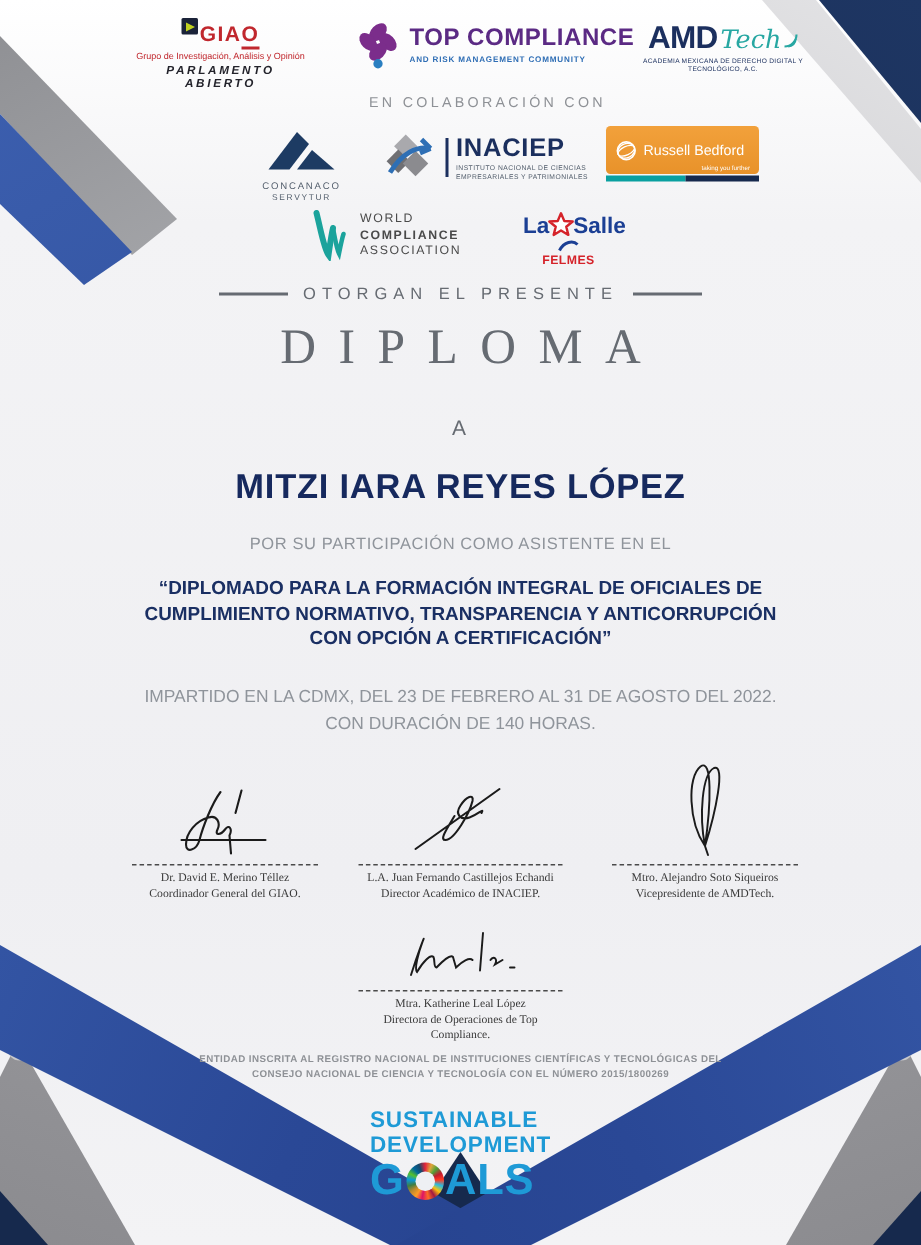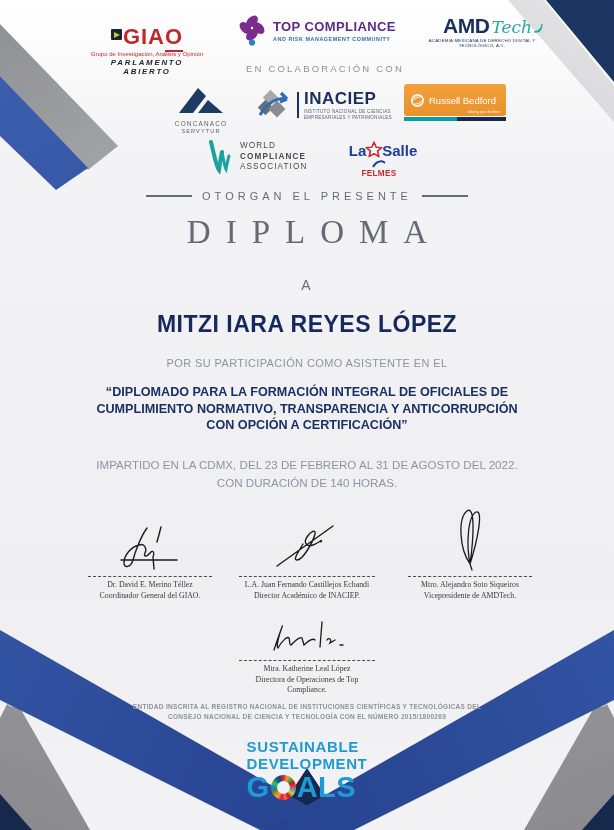--- a/index.html
+++ b/index.html
@@ -31,33 +31,33 @@
   .d-arm-left { background:linear-gradient(115deg,#3d62b2 0%,#2a4896 55%,#233e88 100%);
     clip-path:polygon(0 630px,350px 830px,260px 830px,0 700px); }
   .d-arm-right { background:linear-gradient(245deg,#3d62b2 0%,#2a4896 55%,#233e88 100%);
     clip-path:polygon(614px 630px,614px 700px,354px 830px,264px 830px); }
 
   .abs { position:absolute; }
   .cx { position:absolute; left:0; width:614px; text-align:center; }
 
   
   .giao { left:86px; top:12px; width:122px; text-align:center; }
-  .giao-word { color:#c0272d; font-weight:700; font-size:22px; letter-spacing:1px; line-height:1; position:relative; display:inline-block;margin-top:14px; }
+  .giao-word { color:#c0272d; font-weight:700; font-size:14px; letter-spacing:1px; line-height:1; position:relative; display:inline-block; }
   .giao-play { display:inline-block; width:11px; height:11px; background:#1a2238; vertical-align:4px; margin-right:1px; position:relative; border-radius:1px; }
   .giao-play::after { content:""; position:absolute; left:3px; top:2.5px; border-left:6px solid #c0d020; border-top:3px solid transparent; border-bottom:3px solid transparent; }
   .giao-o { border-bottom:2.5px solid #c0272d; padding-bottom:1px; }
   .giao-sub1 { color:#c0272d; font-size:6px; margin-top:3px; }
   .giao-sub2 { color:#23232b; font-size:7.8px; font-weight:700; letter-spacing:1.8px; margin-top:1px;font-style:italic; }
 
   .topc { left:237px; top:13px; display:flex; align-items:center; gap:6px; }
-  .topc-title { color:#5b2a84; font-weight:800; font-size:13px; letter-spacing:0.4px;text-align:center; }
+  .topc-title { color:#5b2a84; font-weight:800; font-size:16px; letter-spacing:0.4px;text-align:center; }
   .topc-sub { color:#2f6eb5; font-size:5.4px; font-weight:700; letter-spacing:0.55px; margin-top:2px; }
 
   .amd { left:421px; top:15px; width:122px; }
-  .amd-main { display:flex; align-items:baseline; justify-content:flex-end; }
+  .amd-main { display:flex; align-items:baseline; justify-content:center; }
   .amd-amd { color:#1b2f5e; font-weight:800; font-size:21px; letter-spacing:-0.5px; line-height:1; }
   .amd-tech { color:#27a7a2; font-family:"DejaVu Serif", serif; font-style:italic; font-size:17px; margin-left:2px; line-height:1; }
   .amd-sub { color:#1b2f5e; font-size:4.4px; letter-spacing:0.2px; text-align:center; margin-top:2px; }
 
   .collab { top:63px; color:#8e9196; font-size:9.5px; letter-spacing:2.2px; font-weight:500;padding-left:36px; }
 
   .concanaco { left:160px; top:84px; width:82px; text-align:center; }
   .conc-l1 { font-size:6.4px; letter-spacing:1.2px; color:#55606e; margin-top:2px; }
   .conc-l2 { font-size:5.6px; letter-spacing:1.1px; color:#55606e; margin-top:1px; }
 

